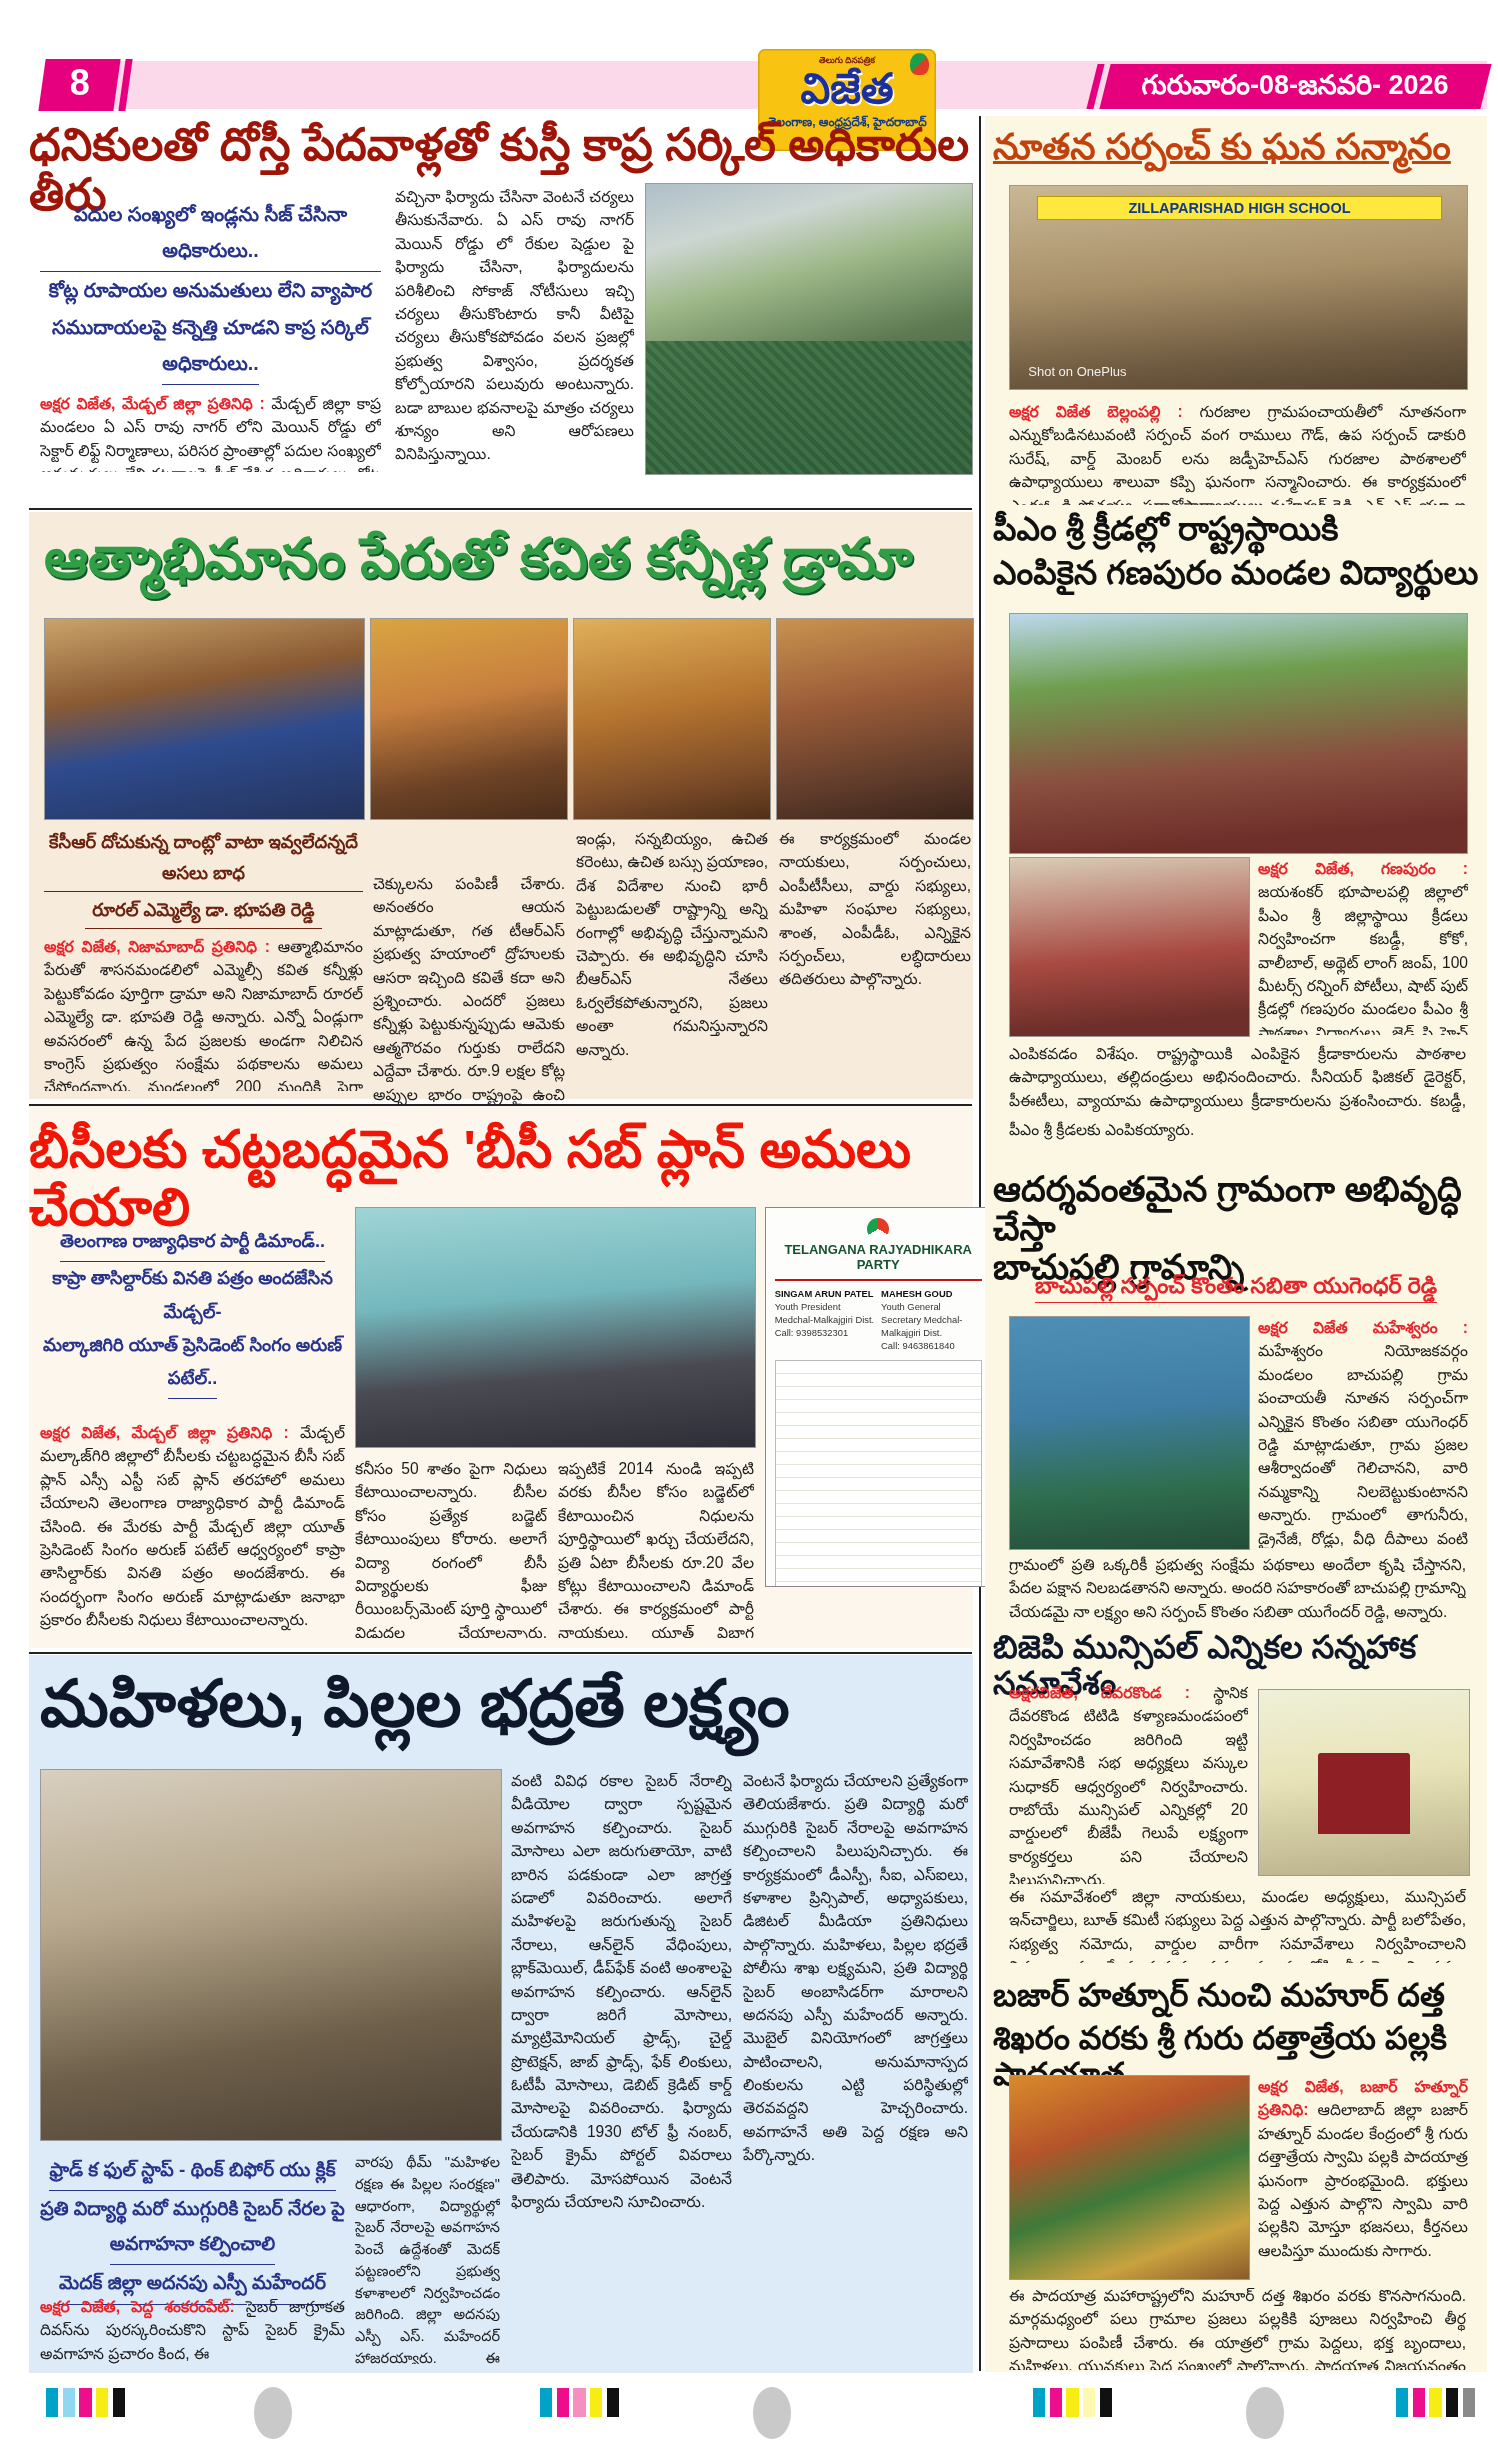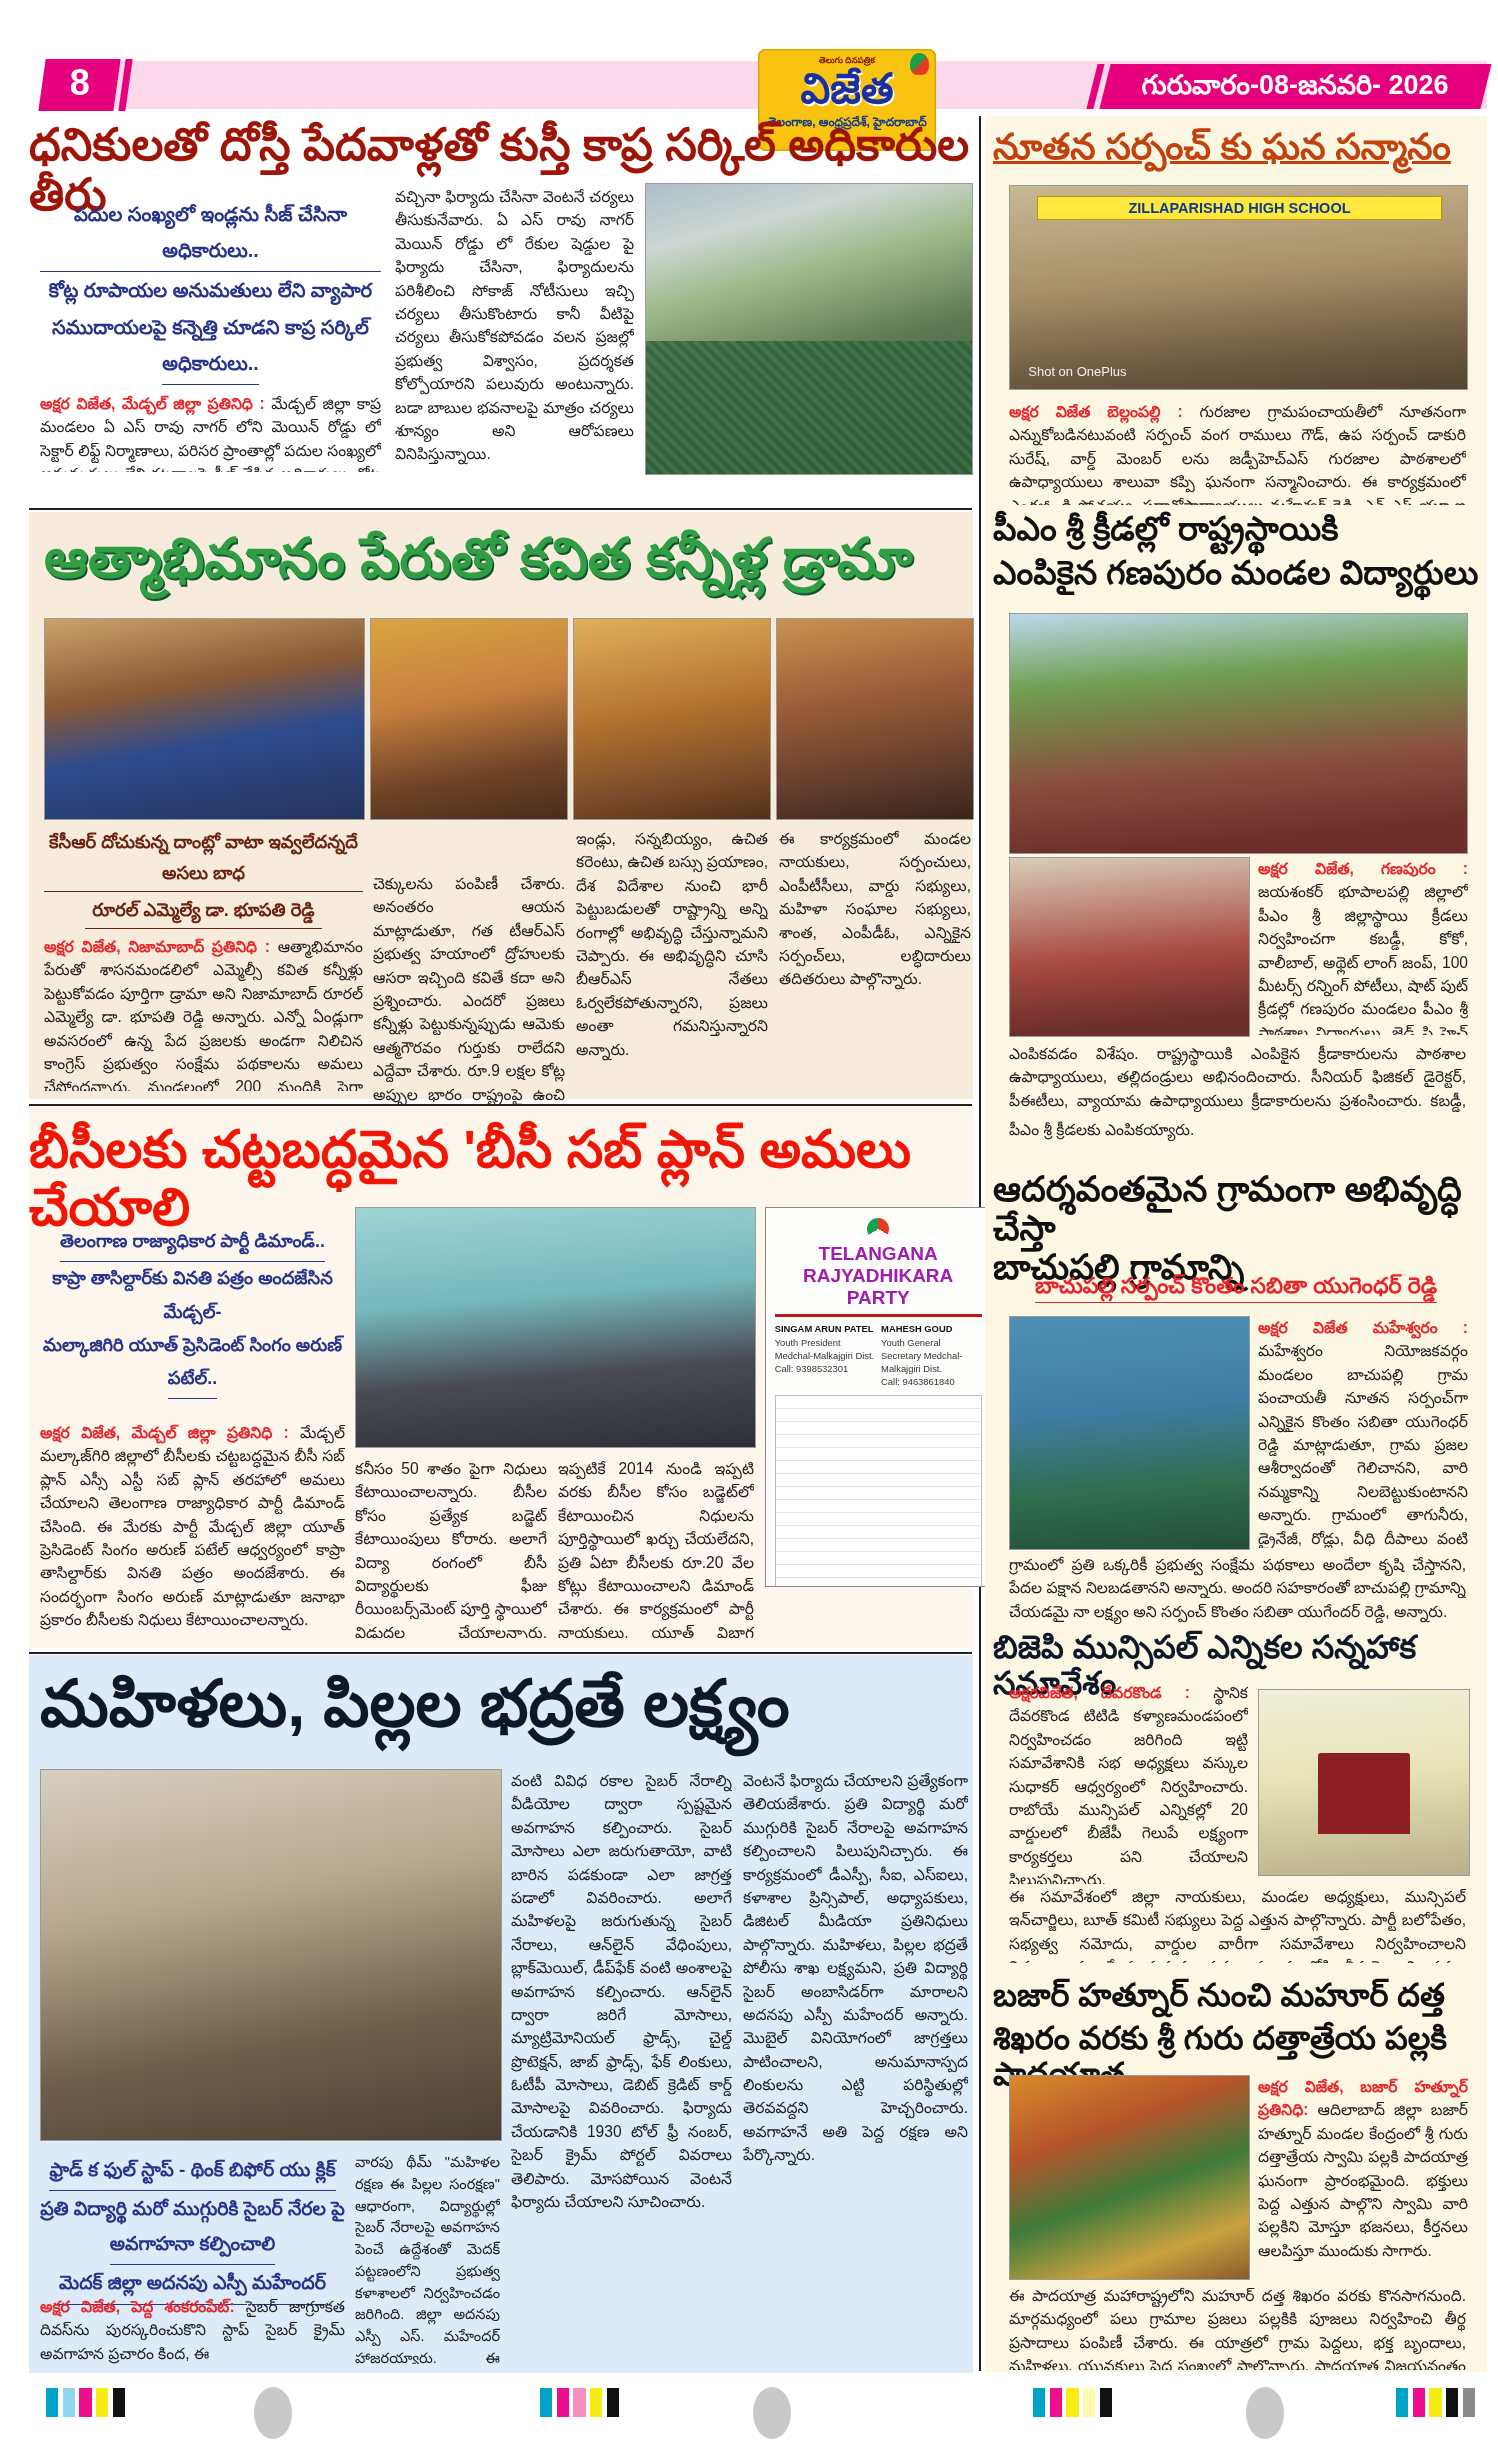--- a/index.html
+++ b/index.html
@@ -51,21 +51,21 @@
   .ph-pm2{background:linear-gradient(175deg,#d9cdb8 0%,#a84a42 55%,#6e2f2a 88%);}
   .ph-bachu{background:linear-gradient(175deg,#4f8fb5 0%,#3f7da5 40%,#2f6e4f 72%,#244d38 100%);}
   .ph-hall{background:linear-gradient(175deg,#eff0d8 0%,#e8e3b8 45%,#b8b08a 100%);}
   .curtain{position:absolute;left:28%;top:34%;width:44%;height:44%;background:#8e1f24;border-radius:2.9px 2.9px 0 0;}
   .ph-yatra{background:linear-gradient(160deg,#d98a2b 0%,#b5542a 30%,#3f7a3a 55%,#c9a23f 80%,#8a5a2a 100%);}
   .banner{position:absolute;left:6%;top:5%;width:88%;background:#ffe83d;color:#103a8c;font-weight:bold;
           font-size:14.5px;text-align:center;padding:2.9px 0;border:0.7px solid #b59b00;}
   .watermark{position:absolute;left:4%;bottom:5%;color:rgba(255,255,255,.9);font-size:13px;}
   
   .doc{position:absolute;background:#fdfdfb;border:0.7px solid #888;padding:7.3px 8.7px;overflow:hidden;}
-  .doc .party{color:#a21caf;font-weight:bold;font-size:19px;text-align:center;line-height:1.15;}
+  .doc .party{color:#14532d;font-weight:bold;font-size:13px;text-align:center;line-height:1.15;}
   .doc .p-flag{width:22px;height:22px;border-radius:50%;background:conic-gradient(#e33b24 0 33%,#ffffff 33% 66%,#18a14c 66% 100%);margin:2.9px auto;}
   .doc .who{font-size:9.4px;color:#333;line-height:1.4;}
   .doc .who b{color:#111;}
   .doc .rline{height:2.2px;background:#c01616;margin:5.8px 0;}
   .doc .paper{margin-top:7.3px;height:239px;background:repeating-linear-gradient(#fff 0 11.6px,#e7e3da 11.6px 13px);border:0.7px solid #bbb;}
   
   .cmyk{position:absolute;top:2388px;height:29px;display:flex;gap:4.4px;}
   .cmyk span{width:12.3px;height:29px;display:block;}
   .c-c{background:#00a3c8}.c-lc{background:#8fd8ef}.c-m{background:#ec0e8d}.c-pk{background:#f48fc0}
   .c-y{background:#f7ec13}.c-ly{background:#fdf9b0}.c-k{background:#111}.c-g{background:#8a8a8a}

